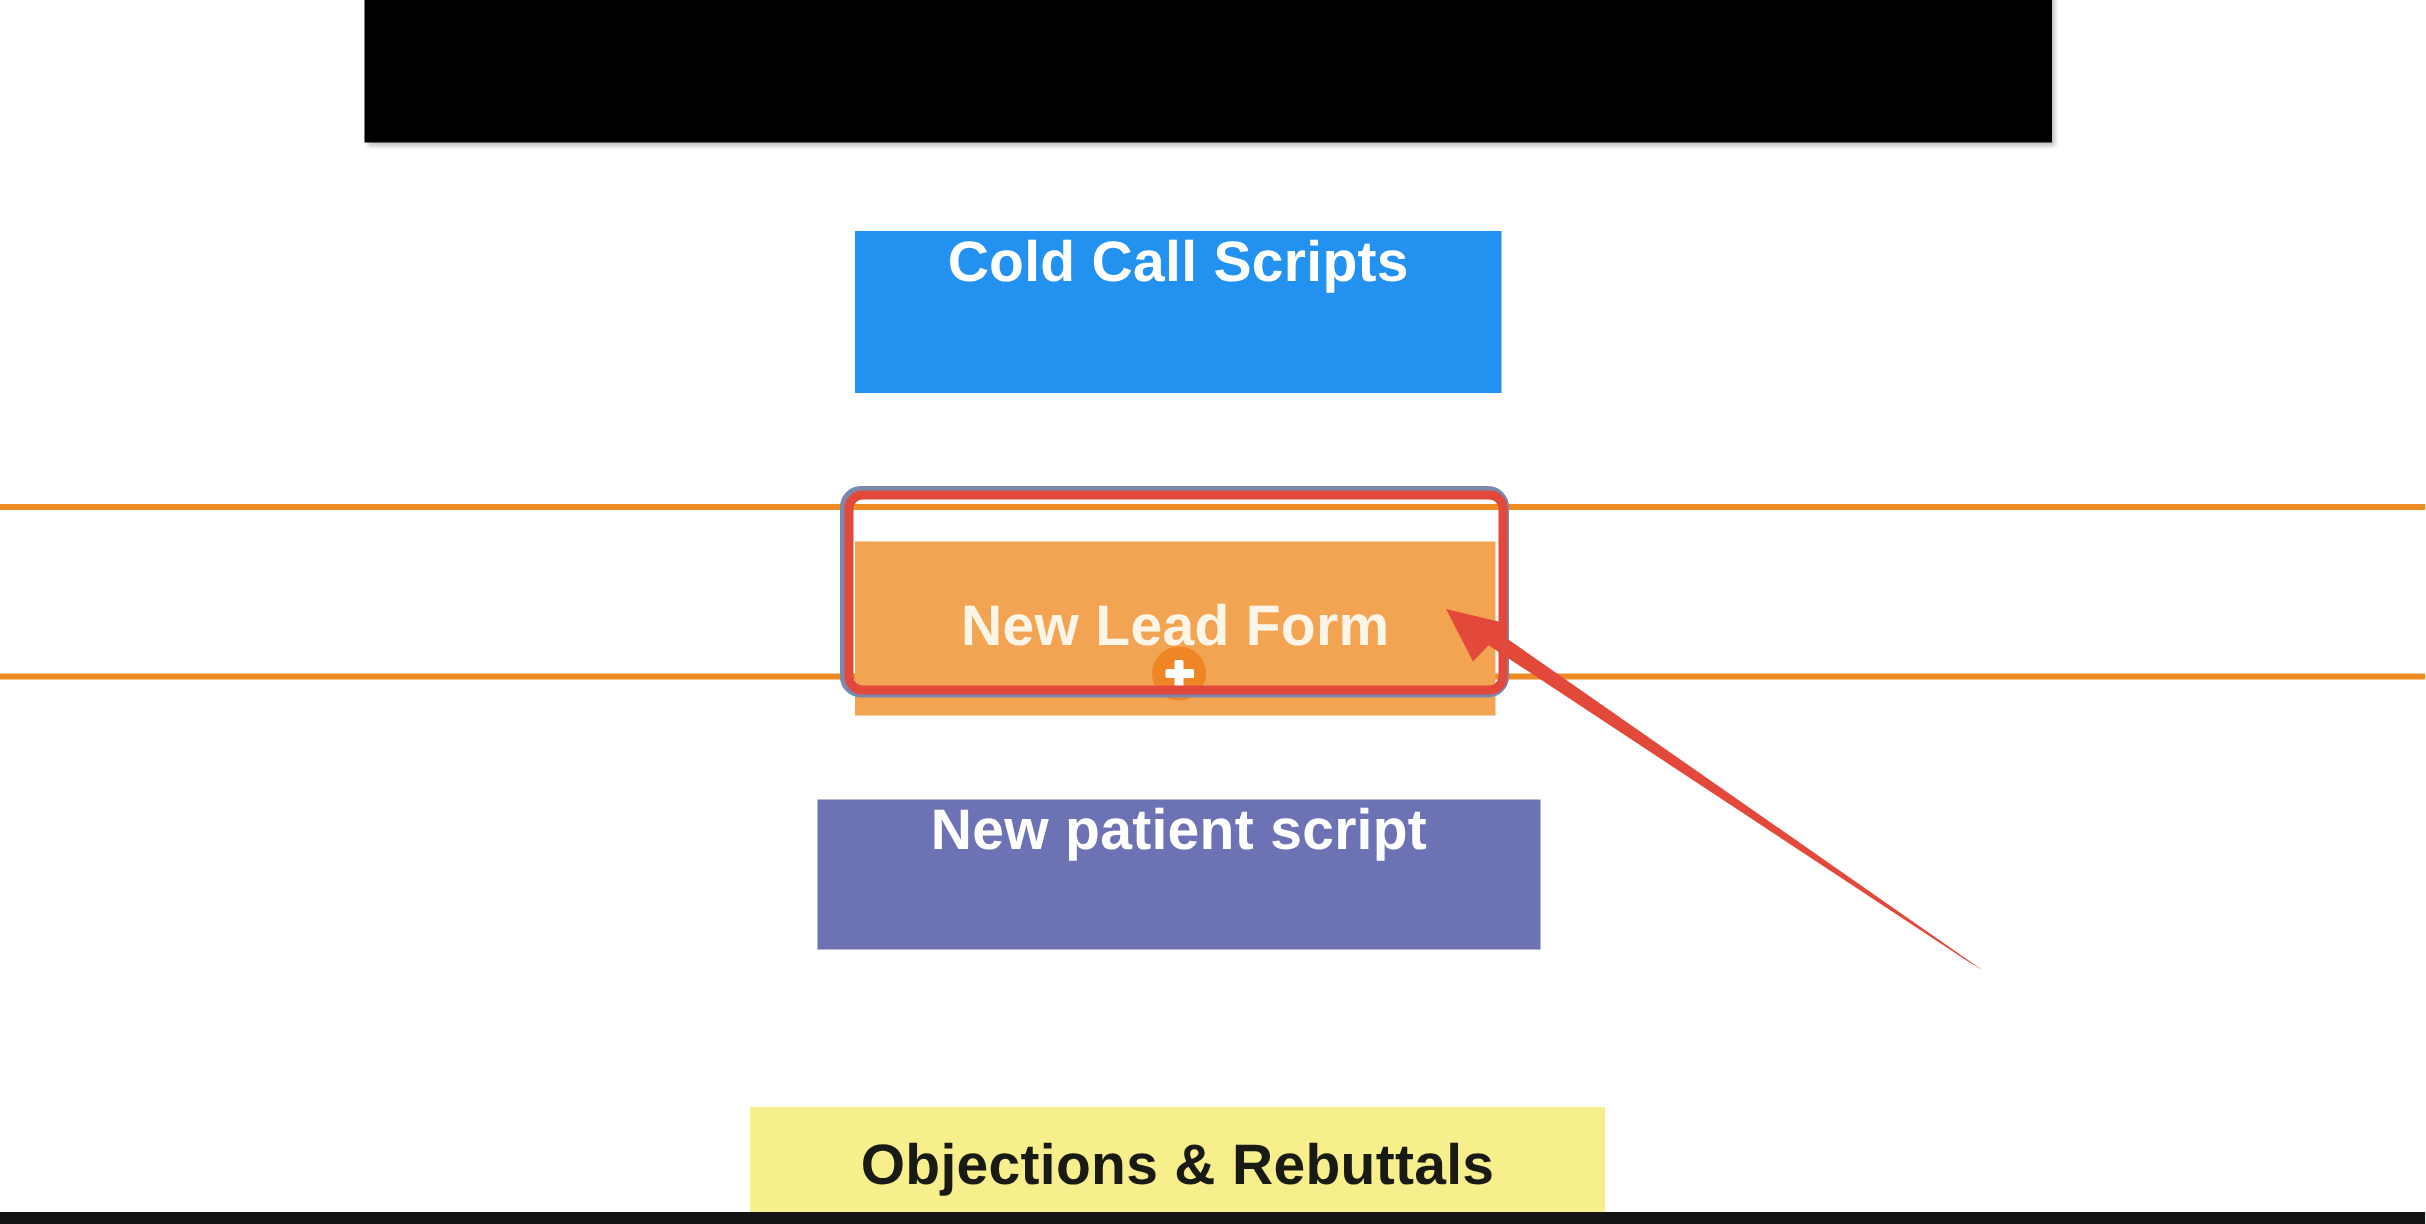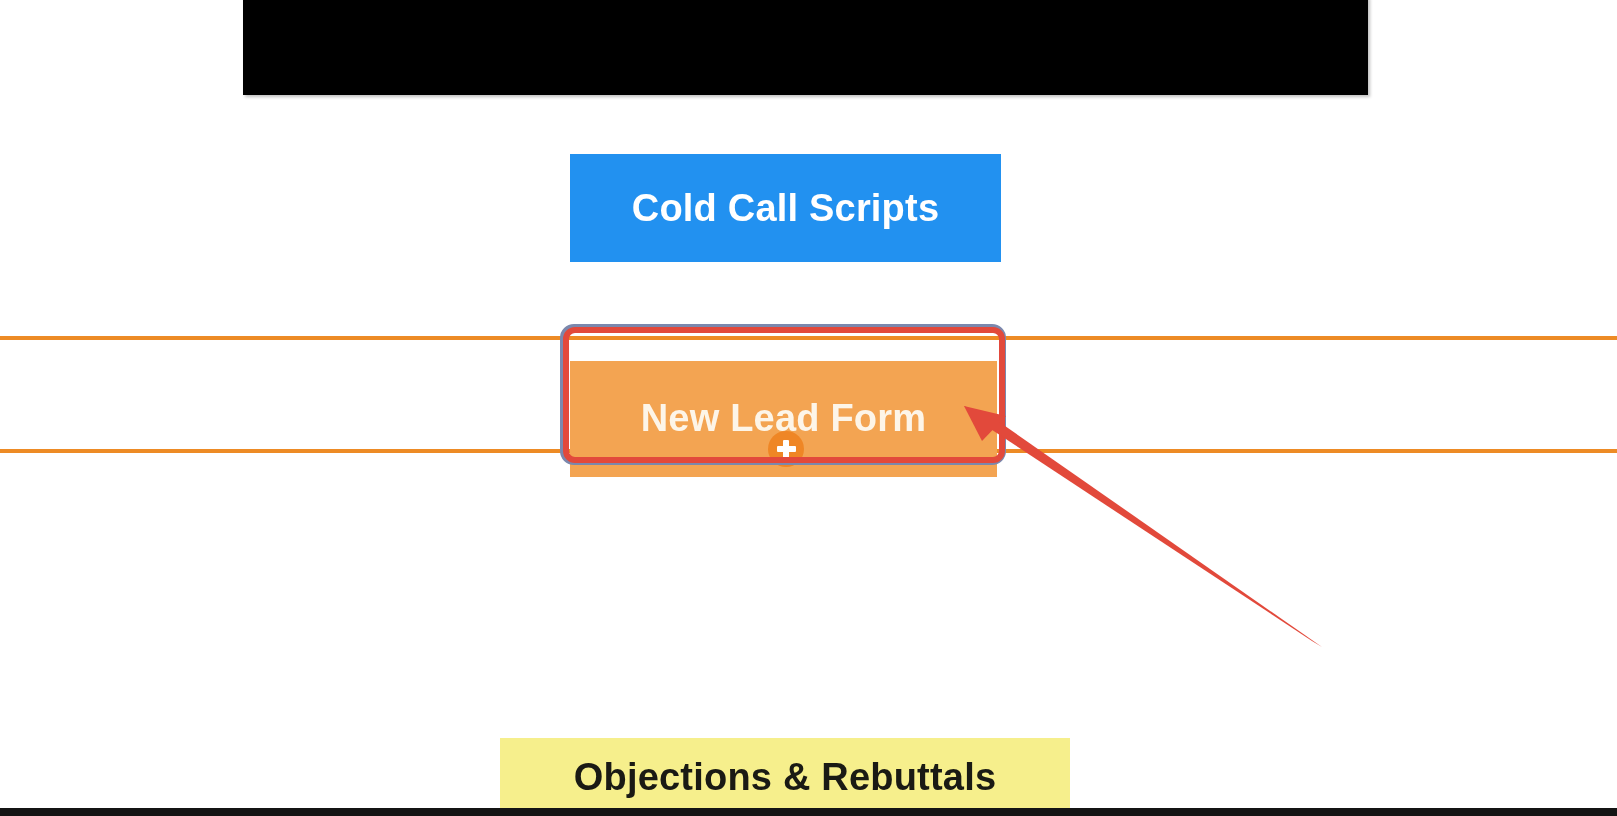--- a/index.html
+++ b/index.html
@@ -26,21 +26,20 @@
     width: 1125px;
     height: 99px;
     background: #000000;
     box-shadow: 2px 2px 3px rgba(0,0,0,0.25);
   }
 
   
   .card-btn {
     position: absolute;
     display: flex;
-    align-items: center;
     justify-content: center;
     font-weight: bold;
     letter-spacing: 0.2px;
     text-align: center;
     user-select: none;
     white-space: nowrap;
   }
 
   .btn-blue {
     left: 570px;
@@ -183,20 +182,23 @@
   </div>
 
   <div class="plus-handle">
     <span class="bar-h"></span>
     <span class="bar-v"></span>
   </div>
 
   <div class="sel-under"></div>
   <div class="sel-over"></div>
 
+  <div class="card-btn btn-purple">
+    <span>New patient script</span>
+  </div>
 
   <div class="card-btn btn-yellow">
     <span>Objections &amp; Rebuttals</span>
   </div>
 
   <svg class="arrow-layer" viewBox="0 0 1617 816">
     <polygon points="1322,647 1312,641 980,422 964,406 995,419" fill="#e2493b"></polygon>
     <polygon points="964,406 1006,416 982,441" fill="#e2493b"></polygon>
   </svg>
 

